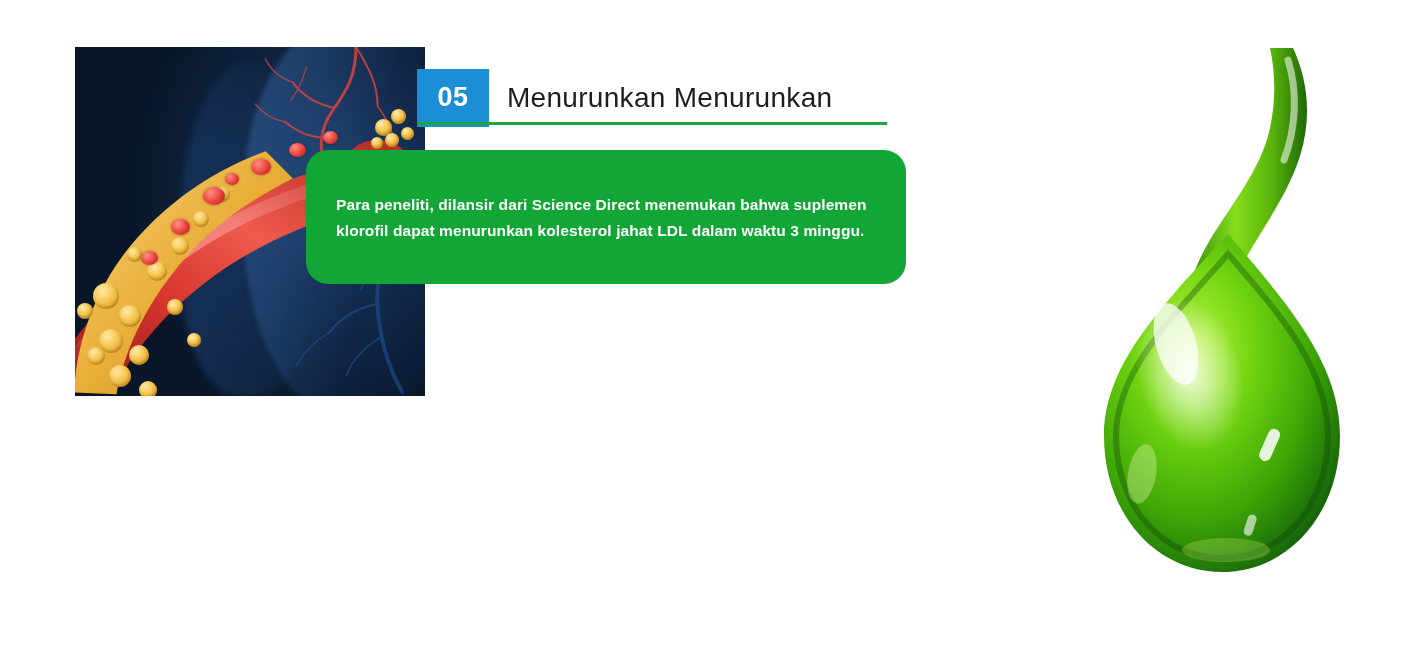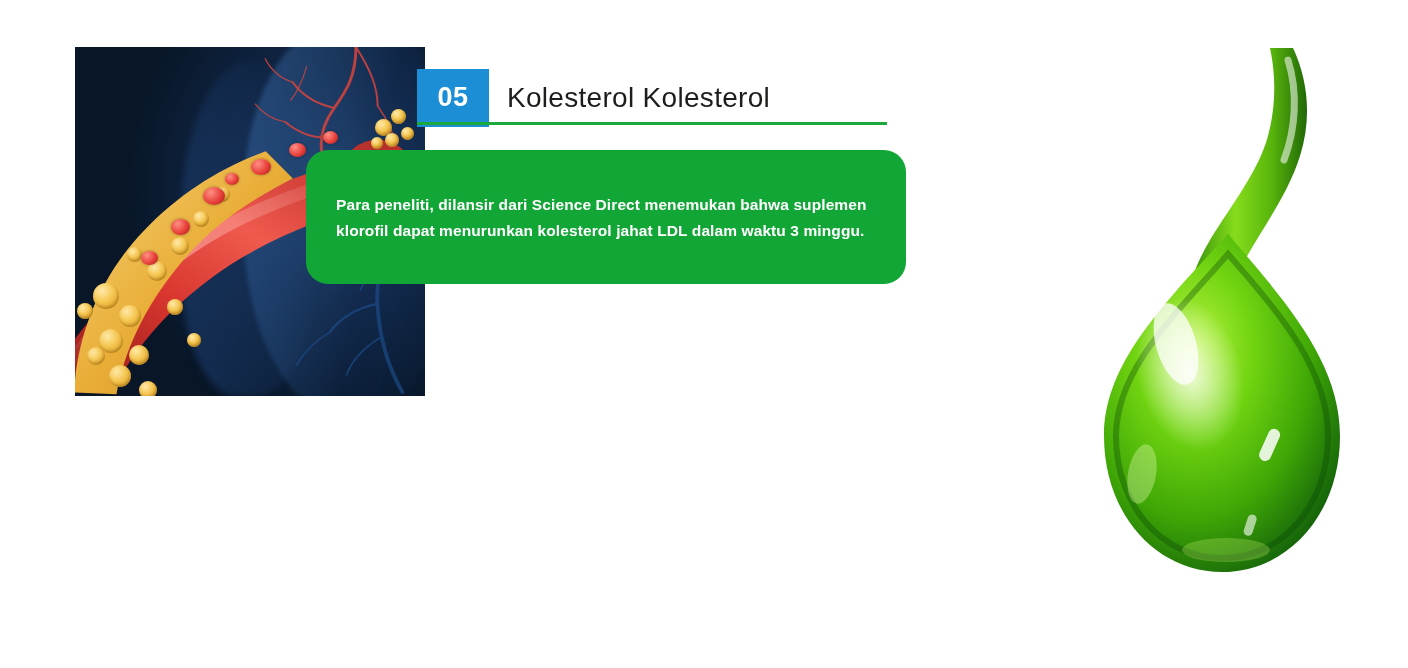--- a/index.html
+++ b/index.html
@@ -245,21 +245,21 @@
   <div class="rbc" style="left:176px; top:112px; width:20px; height:16px;"></div>
   <div class="rbc" style="left:214px; top:96px;  width:17px; height:14px;"></div>
   <div class="rbc" style="left:96px;  top:172px; width:19px; height:16px;"></div>
   <div class="rbc" style="left:66px;  top:204px; width:17px; height:14px;"></div>
   <div class="rbc" style="left:150px; top:126px; width:14px; height:12px;"></div>
   <div class="rbc" style="left:248px; top:84px;  width:15px; height:13px;"></div>
 </figure>
 
 <div class="heading-row">
   <div class="step-badge">05</div>
-  <h1 class="heading-title">Kolesterol Kolesterol</h1>
+  <h1 class="heading-title">Menurunkan Menurunkan</h1>
 </div>
 <div class="heading-rule"></div>
 
 <div class="callout">
   <p class="callout-text">Para peneliti, dilansir dari Science Direct menemukan bahwa suplemen klorofil dapat menurunkan kolesterol jahat LDL dalam waktu 3 minggu.</p>
 </div>
 
 <figure class="droplet-figure" aria-label="green droplet">
   <svg class="droplet-svg" viewBox="0 0 360 560">
     <defs>

